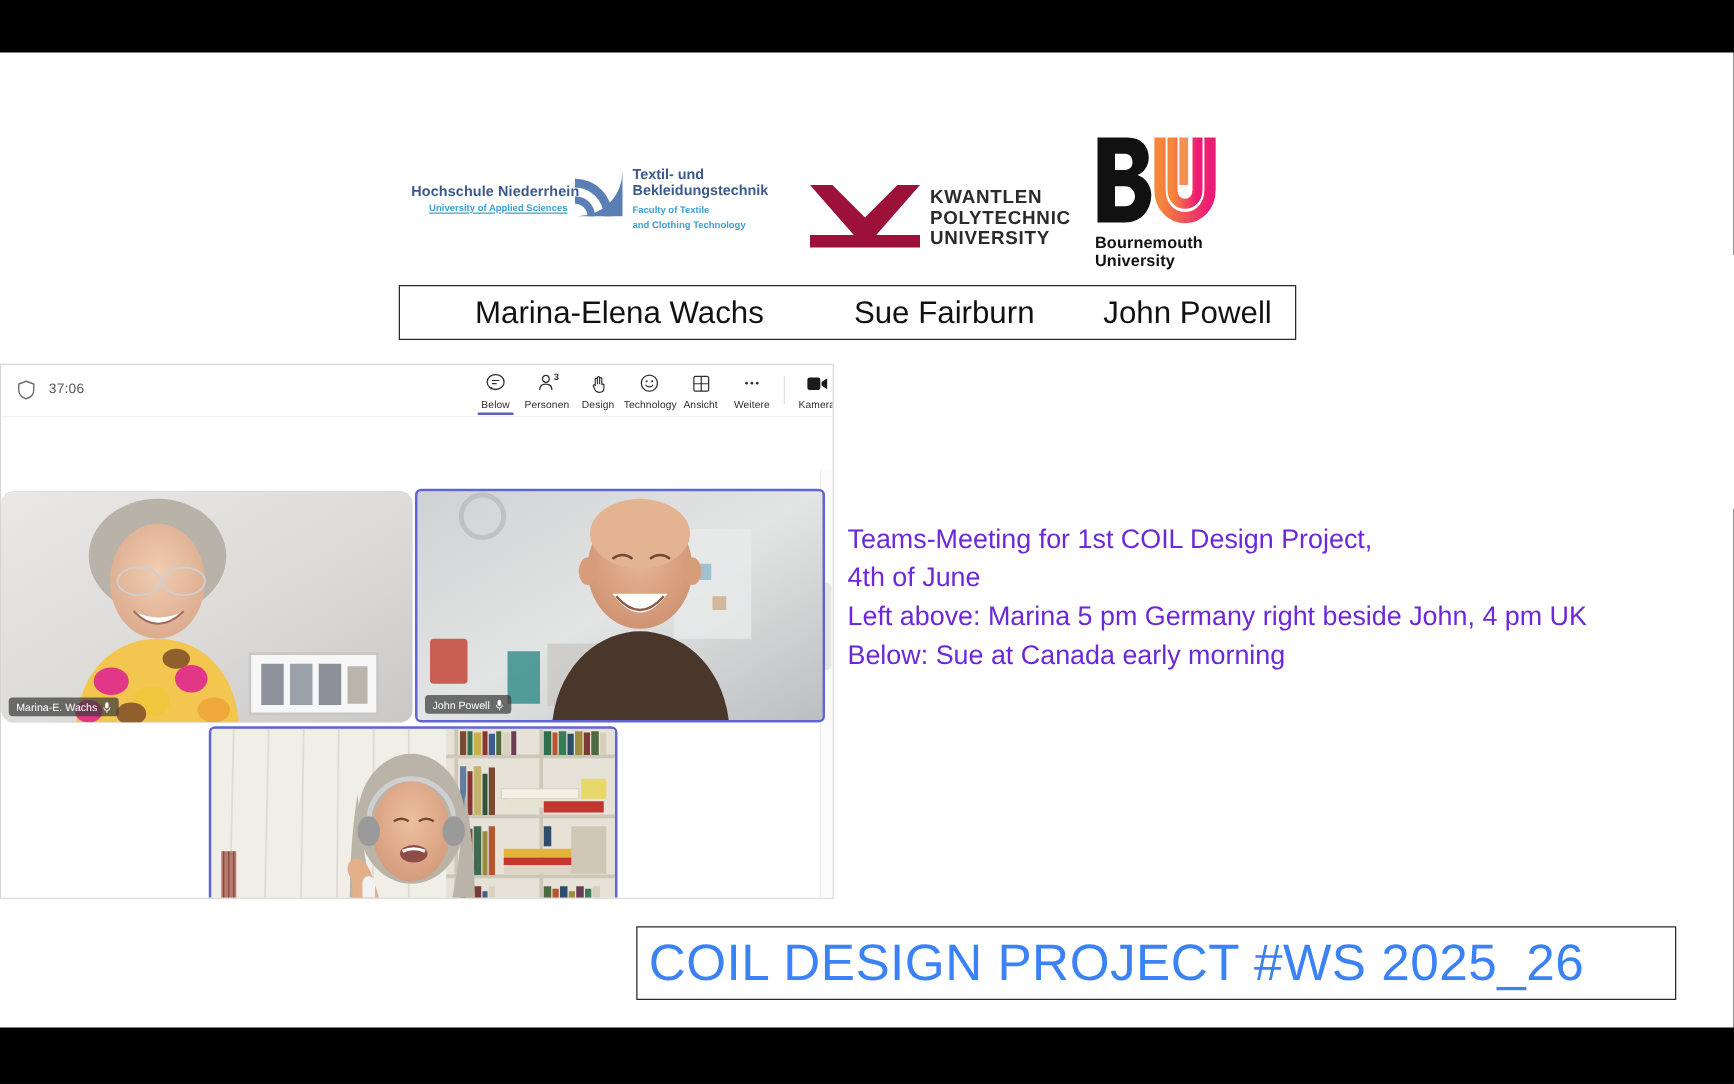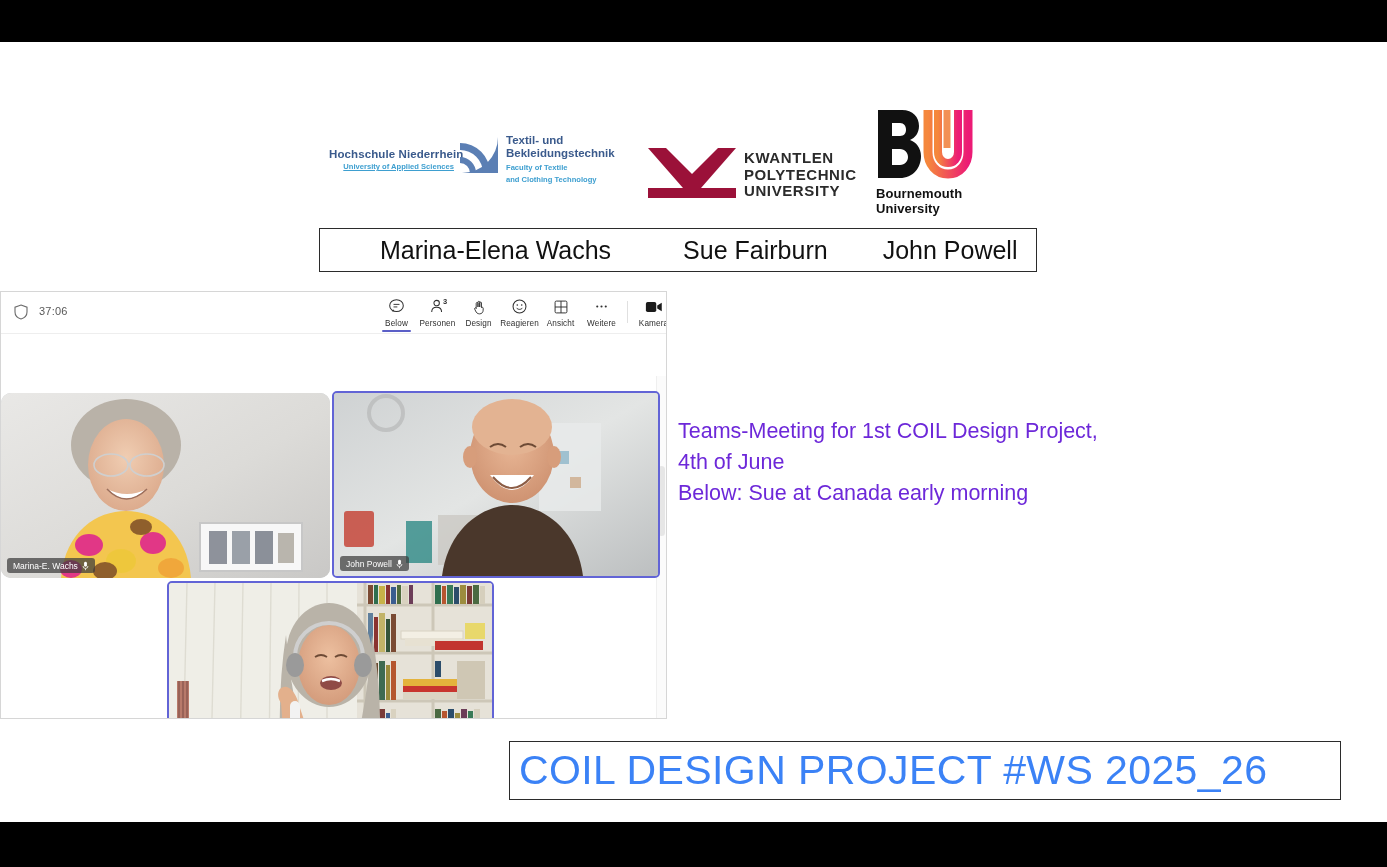--- a/index.html
+++ b/index.html
@@ -210,21 +210,21 @@
 
           <div class="tool">
             <div class="ic">
               <svg viewBox="0 0 20 20" width="17" height="17">
                 <circle cx="10" cy="10" r="7.6" fill="none" stroke="#2f2f2f" stroke-width="1.2"></circle>
                 <circle cx="7.4" cy="8.2" r="0.95" fill="#2f2f2f"></circle>
                 <circle cx="12.6" cy="8.2" r="0.95" fill="#2f2f2f"></circle>
                 <path d="M6.8 12 C8 14 12 14 13.2 12" fill="none" stroke="#2f2f2f" stroke-width="1.15" stroke-linecap="round"></path>
               </svg>
             </div>
-            <div class="lb">Reagieren</div>
+            <div class="lb">Technology</div>
           </div>
 
           <div class="tool">
             <div class="ic">
               <svg viewBox="0 0 20 20" width="16" height="16">
                 <rect x="2.6" y="2.6" width="14.8" height="14.8" rx="1.6" fill="none" stroke="#2f2f2f" stroke-width="1.2"></rect>
                 <line x1="10" y1="2.6" x2="10" y2="17.4" stroke="#2f2f2f" stroke-width="1.2"></line>
                 <line x1="2.6" y1="10" x2="17.4" y2="10" stroke="#2f2f2f" stroke-width="1.2"></line>
               </svg>
             </div>
@@ -470,20 +470,21 @@
             <path d="M116 179 C120 150 140 138 160 138 C181 138 201 150 205 179 Z" fill="#a8a69c"></path>
           </svg>
           
         </div>
       </div>
     </div>
 
     <div class="desc">
       <div>Teams-Meeting for 1st COIL Design Project,</div>
       <div>4th of June</div>
+      <div>Left above: Marina 5 pm Germany right  beside John, 4 pm UK</div>
       <div>Below: Sue at Canada early morning</div>
     </div>
 
     <div class="title-box">
       <span>COIL DESIGN PROJECT #WS 2025_26</span>
     </div>
 
   </div>
 </div>
 

